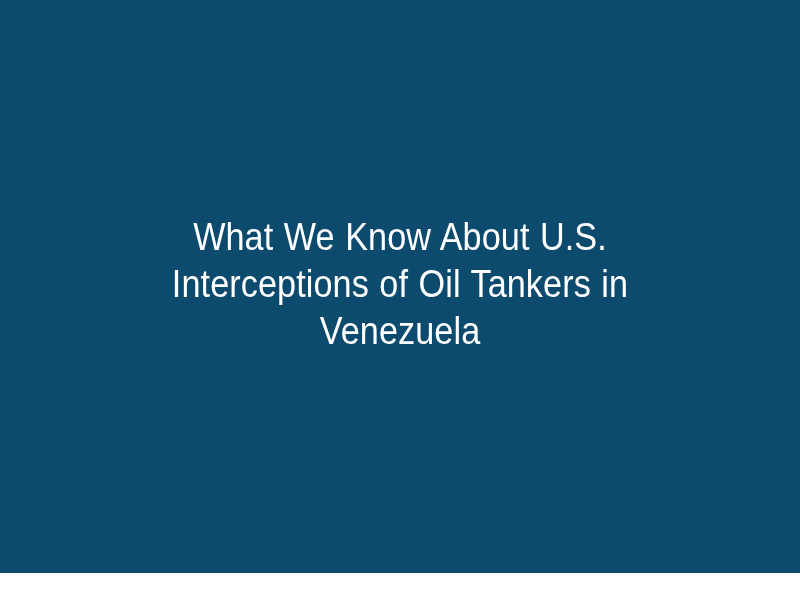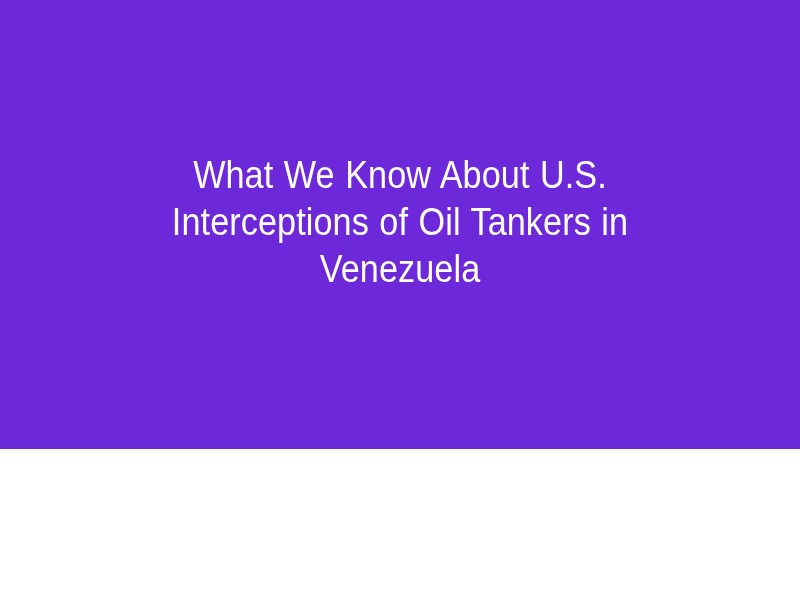--- a/index.html
+++ b/index.html
@@ -44,21 +44,21 @@
     font-stretch: condensed;
     transform: scaleX(0.90);
     transform-origin: center center;
     white-space: normal;
     word-spacing: 1px;
   }
 </style>
 </head>
 <body>
 
-<div id="placeholder-card" style="background-color: #6d28d9; width: 800px; height: 449px;">
+<div id="placeholder-card" style="background-color: #0c4a6e; width: 800px; height: 573px;">
 
   <div id="headline-block">
 
     <h1 id="headline" style="color: rgb(255, 255, 255);">What We Know About U.S. Interceptions of Oil Tankers in Venezuela</h1>
 
   </div>
 
 </div>
 
 </body></html>

